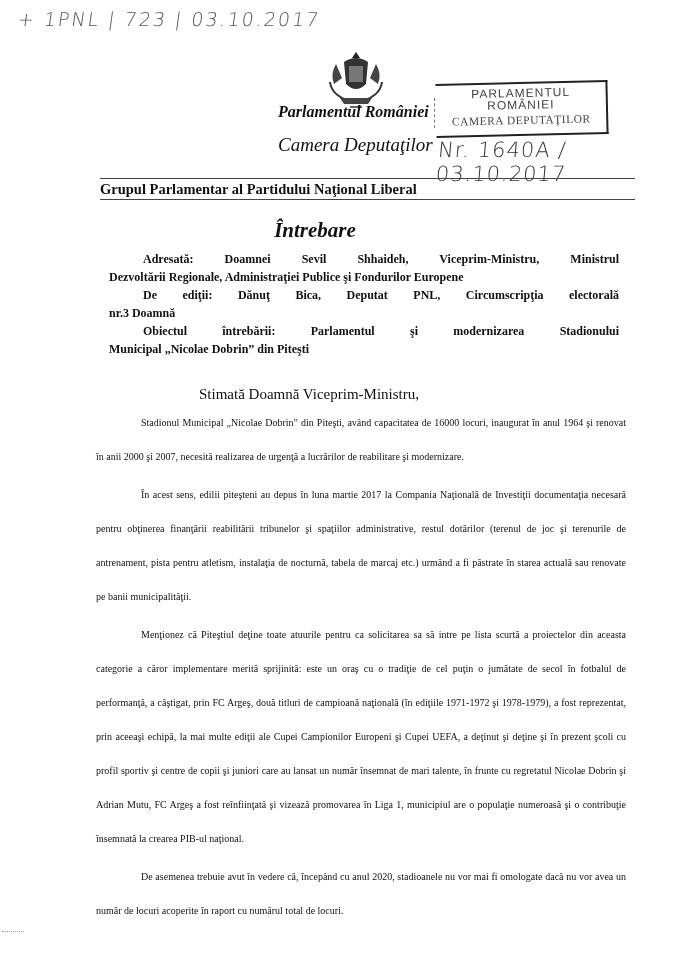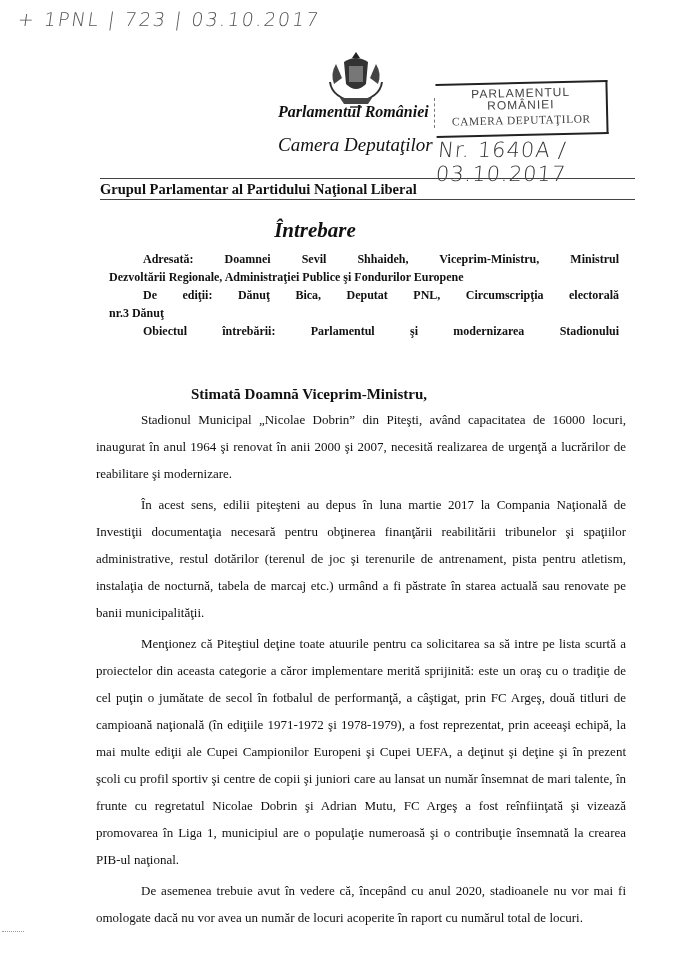--- a/index.html
+++ b/index.html
@@ -27,22 +27,22 @@
     #registration-number { position: absolute; left: 437px; top: 138px; font-size: 21px; transform: skewX(-5deg); }
     .rule { position: absolute; left: 100px; width: 535px; height: 0; border-top: 1px solid #444; }
     #rule-top { top: 178px; }
     #rule-bottom { top: 199px; }
     #group-name { position: absolute; left: 100px; width: 535px; top: 181px; text-align: left; font-weight: bold; font-size: 14.5px; }
     #doc-type { position: absolute; left: 0; width: 620px; top: 218px; text-align: center; font-weight: bold; font-style: italic; font-size: 21px; padding-left: 10px; box-sizing: border-box; }
     #header-block { position: absolute; left: 109px; width: 510px; top: 250px; font-weight: bold; font-size: 12px; line-height: 18px; }
     #header-block p { margin: 0; text-align: justify; text-align-last: left; }
     #header-block p .ind { display: inline-block; width: 34px; }
     .justify-full { text-align-last: justify !important; }
-    #salutation { position: absolute; left: 0; width: 598px; top: 386px; text-align: center; font-weight: bold; font-size: 15px; padding-left: 20px; box-sizing: border-box; }
-    #body-text { position: absolute; left: 96px; width: 530px; top: 406px; font-size: 13px; line-height: 27px; }
+    #salutation { position: absolute; left: 0; width: 598px; top: 386px; text-align: center; font-weight: normal; font-size: 15px; padding-left: 20px; box-sizing: border-box; }
+    #body-text { position: absolute; left: 96px; width: 530px; top: 406px; font-size: 10px; line-height: 34px; }
     #body-text p { margin: 0 0 4px 0; text-align: justify; text-indent: 45px; }
     #bottom-mark { position: absolute; left: 2px; top: 931px; width: 22px; height: 0; border-top: 1px dotted #999; }
   </style>
 </head>
 <body>
 
 <div id="top-note" class="handwritten">+ 1PNL | 723 | 03.10.2017</div>
 
 <svg id="coat-of-arms" viewBox="0 0 68 62">
   <path d="M34 4 L30 10 L38 10 Z" fill="#222"></path>
@@ -70,22 +70,23 @@
 <div id="rule-top" class="rule"></div>
 <div id="group-name">Grupul Parlamentar al Partidului Naţional Liberal</div>
 <div id="rule-bottom" class="rule"></div>
 
 <div id="doc-type">Întrebare</div>
 
 <div id="header-block">
   <p class="justify-full"><span class="ind"></span><span>Adresată:</span> <span>Doamnei Sevil Shhaideh, Viceprim-Ministru, Ministrul</span></p>
   <p>Dezvoltării Regionale, Administraţiei Publice şi Fondurilor Europene</p>
   <p class="justify-full"><span class="ind"></span><span>De ediţii:</span> <span>Dănuţ Bica, Deputat PNL, Circumscripţia electorală</span></p>
-  <p>nr.3 Dănuţ</p>
+  <p>nr.3 Doamnă</p>
   <p class="justify-full"><span class="ind"></span><span>Obiectul întrebării:</span> <span>Parlamentul şi modernizarea Stadionului</span></p>
+  <p>Municipal „Nicolae Dobrin” din Piteşti</p>
 </div>
 
 <div id="salutation">Stimată Doamnă Viceprim-Ministru,</div>
 
 <div id="body-text">
   <p>Stadionul Municipal „Nicolae Dobrin” din Piteşti, având capacitatea de 16000 locuri, inaugurat în anul 1964 şi renovat în anii 2000 şi 2007, necesită realizarea de urgenţă a lucrărilor de reabilitare şi modernizare.</p>
   <p>În acest sens, edilii piteşteni au depus în luna martie 2017 la Compania Naţională de Investiţii documentaţia necesară pentru obţinerea finanţării reabilitării tribunelor şi spaţiilor administrative, restul dotărilor (terenul de joc şi terenurile de antrenament, pista pentru atletism, instalaţia de nocturnă, tabela de marcaj etc.) urmând a fi păstrate în starea actuală sau renovate pe banii municipalităţii.</p>
   <p>Menţionez că Piteştiul deţine toate atuurile pentru ca solicitarea sa să intre pe lista scurtă a proiectelor din aceasta categorie a căror implementare merită sprijinită: este un oraş cu o tradiţie de cel puţin o jumătate de secol în fotbalul de performanţă, a câştigat, prin FC Argeş, două titluri de campioană naţională (în ediţiile 1971-1972 şi 1978-1979), a fost reprezentat, prin aceeaşi echipă, la mai multe ediţii ale Cupei Campionilor Europeni şi Cupei UEFA, a deţinut şi deţine şi în prezent şcoli cu profil sportiv şi centre de copii şi juniori care au lansat un număr însemnat de mari talente, în frunte cu regretatul Nicolae Dobrin şi Adrian Mutu, FC Argeş a fost reînfiinţată şi vizează promovarea în Liga 1, municipiul are o populaţie numeroasă şi o contribuţie însemnată la crearea PIB-ul naţional.</p>
   <p>De asemenea trebuie avut în vedere că, începând cu anul 2020, stadioanele nu vor mai fi omologate dacă nu vor avea un număr de locuri acoperite în raport cu numărul total de locuri.</p>
 </div>

